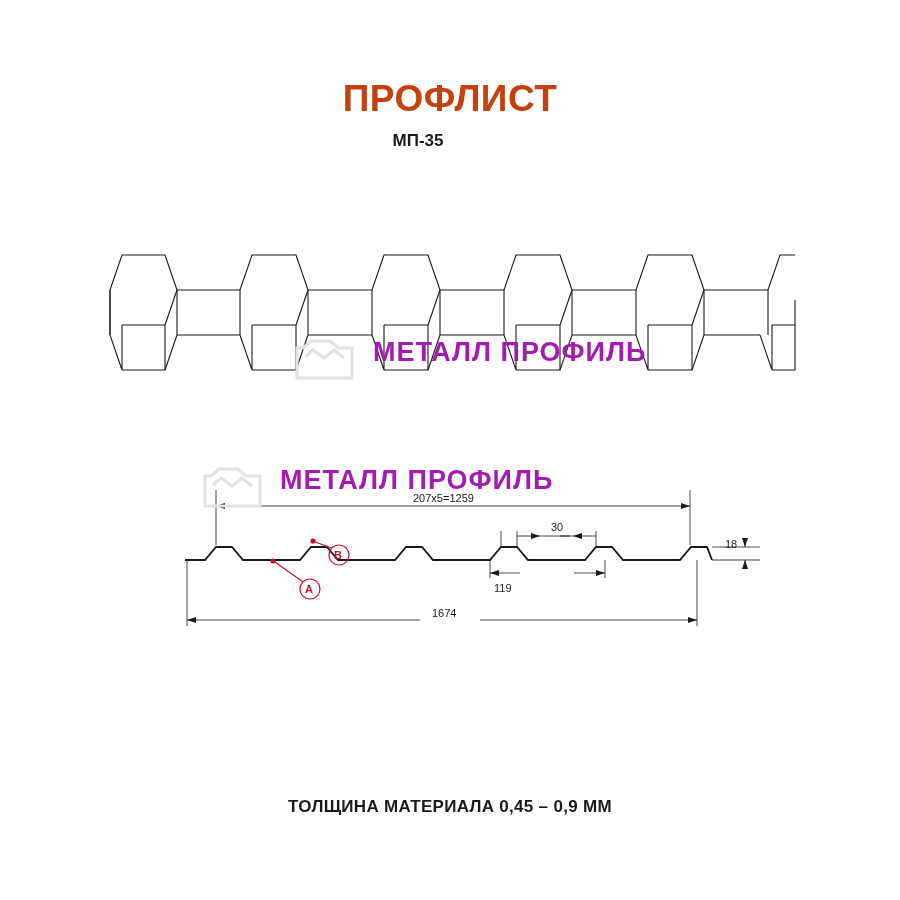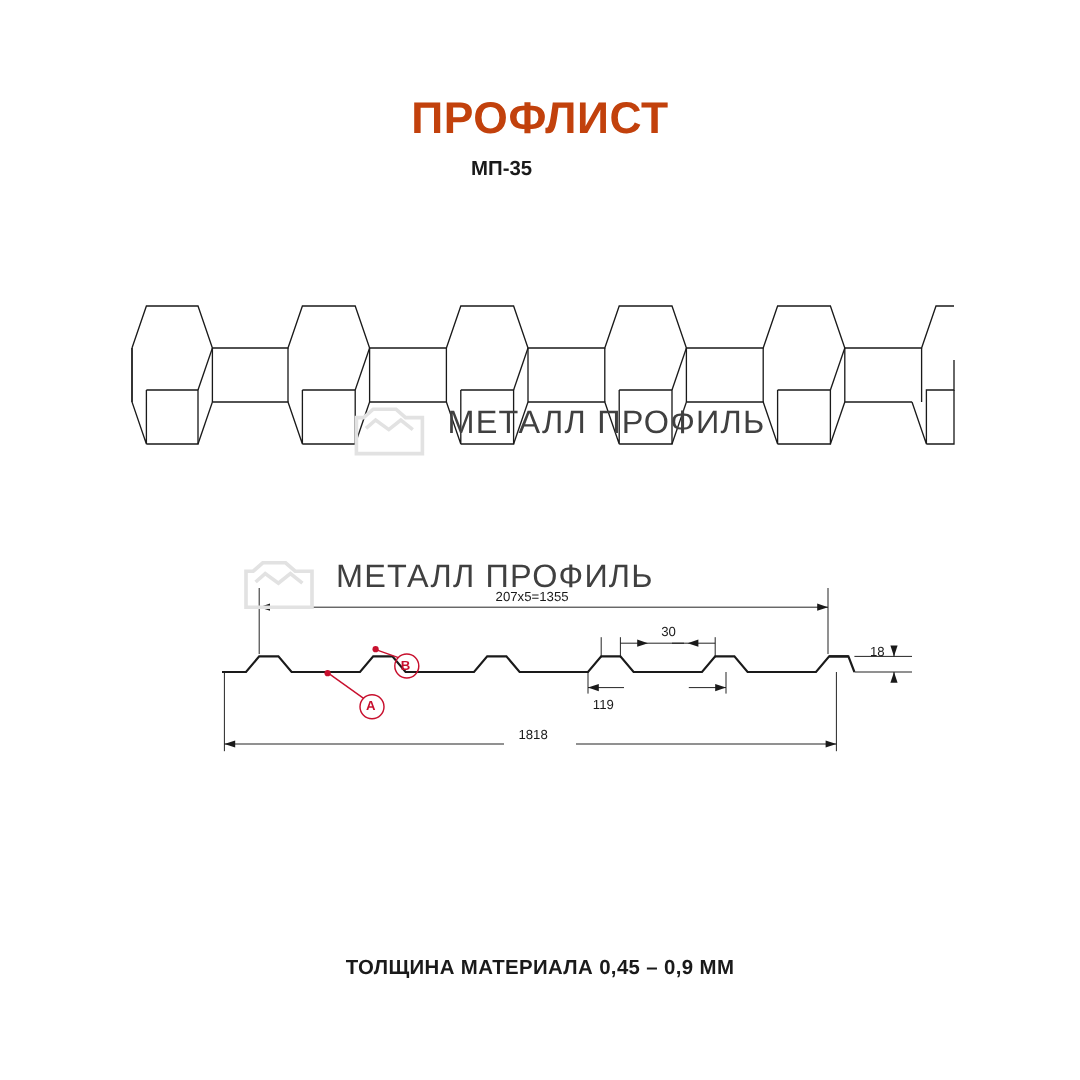--- a/index.html
+++ b/index.html
@@ -67,22 +67,22 @@
   .callout-label {
     position: absolute;
     font-size: 11px;
     font-weight: bold;
     color: #c8102e;
   }
   .cl-a { top: 583px; left: 305px; }
   .cl-b { top: 549px; left: 334px; }
   .wm {
     position: absolute;
-    color: #404040;
-    font-weight: normal;
+    color: #a21caf;
+    font-weight: bold;
     font-size: 27px;
     letter-spacing: 1px;
     white-space: nowrap;
     user-select: none;
     text-align: right;
   }
   .wm1 { top: 337px; left: 373px; }
   .wm2 { top: 465px; left: 280px; }
 </style>
 </head>
@@ -205,22 +205,22 @@
     <path d="M213 485 L221 478 L232 486 L242 478 L252 486"></path>
   </g>
 </svg>
 
 <div class="wm wm1">МЕТАЛЛ ПРОФИЛЬ</div>
 <div class="wm wm2">МЕТАЛЛ ПРОФИЛЬ</div>
 
 <div class="title">ПРОФЛИСТ</div>
 <div class="subtitle">МП-35</div>
 
-<div class="dim-label dim-1035">207x5=1355</div>
+<div class="dim-label dim-1035">207x5=1259</div>
 <div class="dim-label dim-40">30</div>
 <div class="dim-label dim-35">18</div>
 <div class="dim-label dim-119">119</div>
-<div class="dim-label dim-1076">1818</div>
+<div class="dim-label dim-1076">1674</div>
 
 <div class="callout-label cl-a">A</div>
 <div class="callout-label cl-b">B</div>
 
 <div class="footnote">ТОЛЩИНА МАТЕРИАЛА 0,45 – 0,9 ММ</div>
 
 </body></html>

